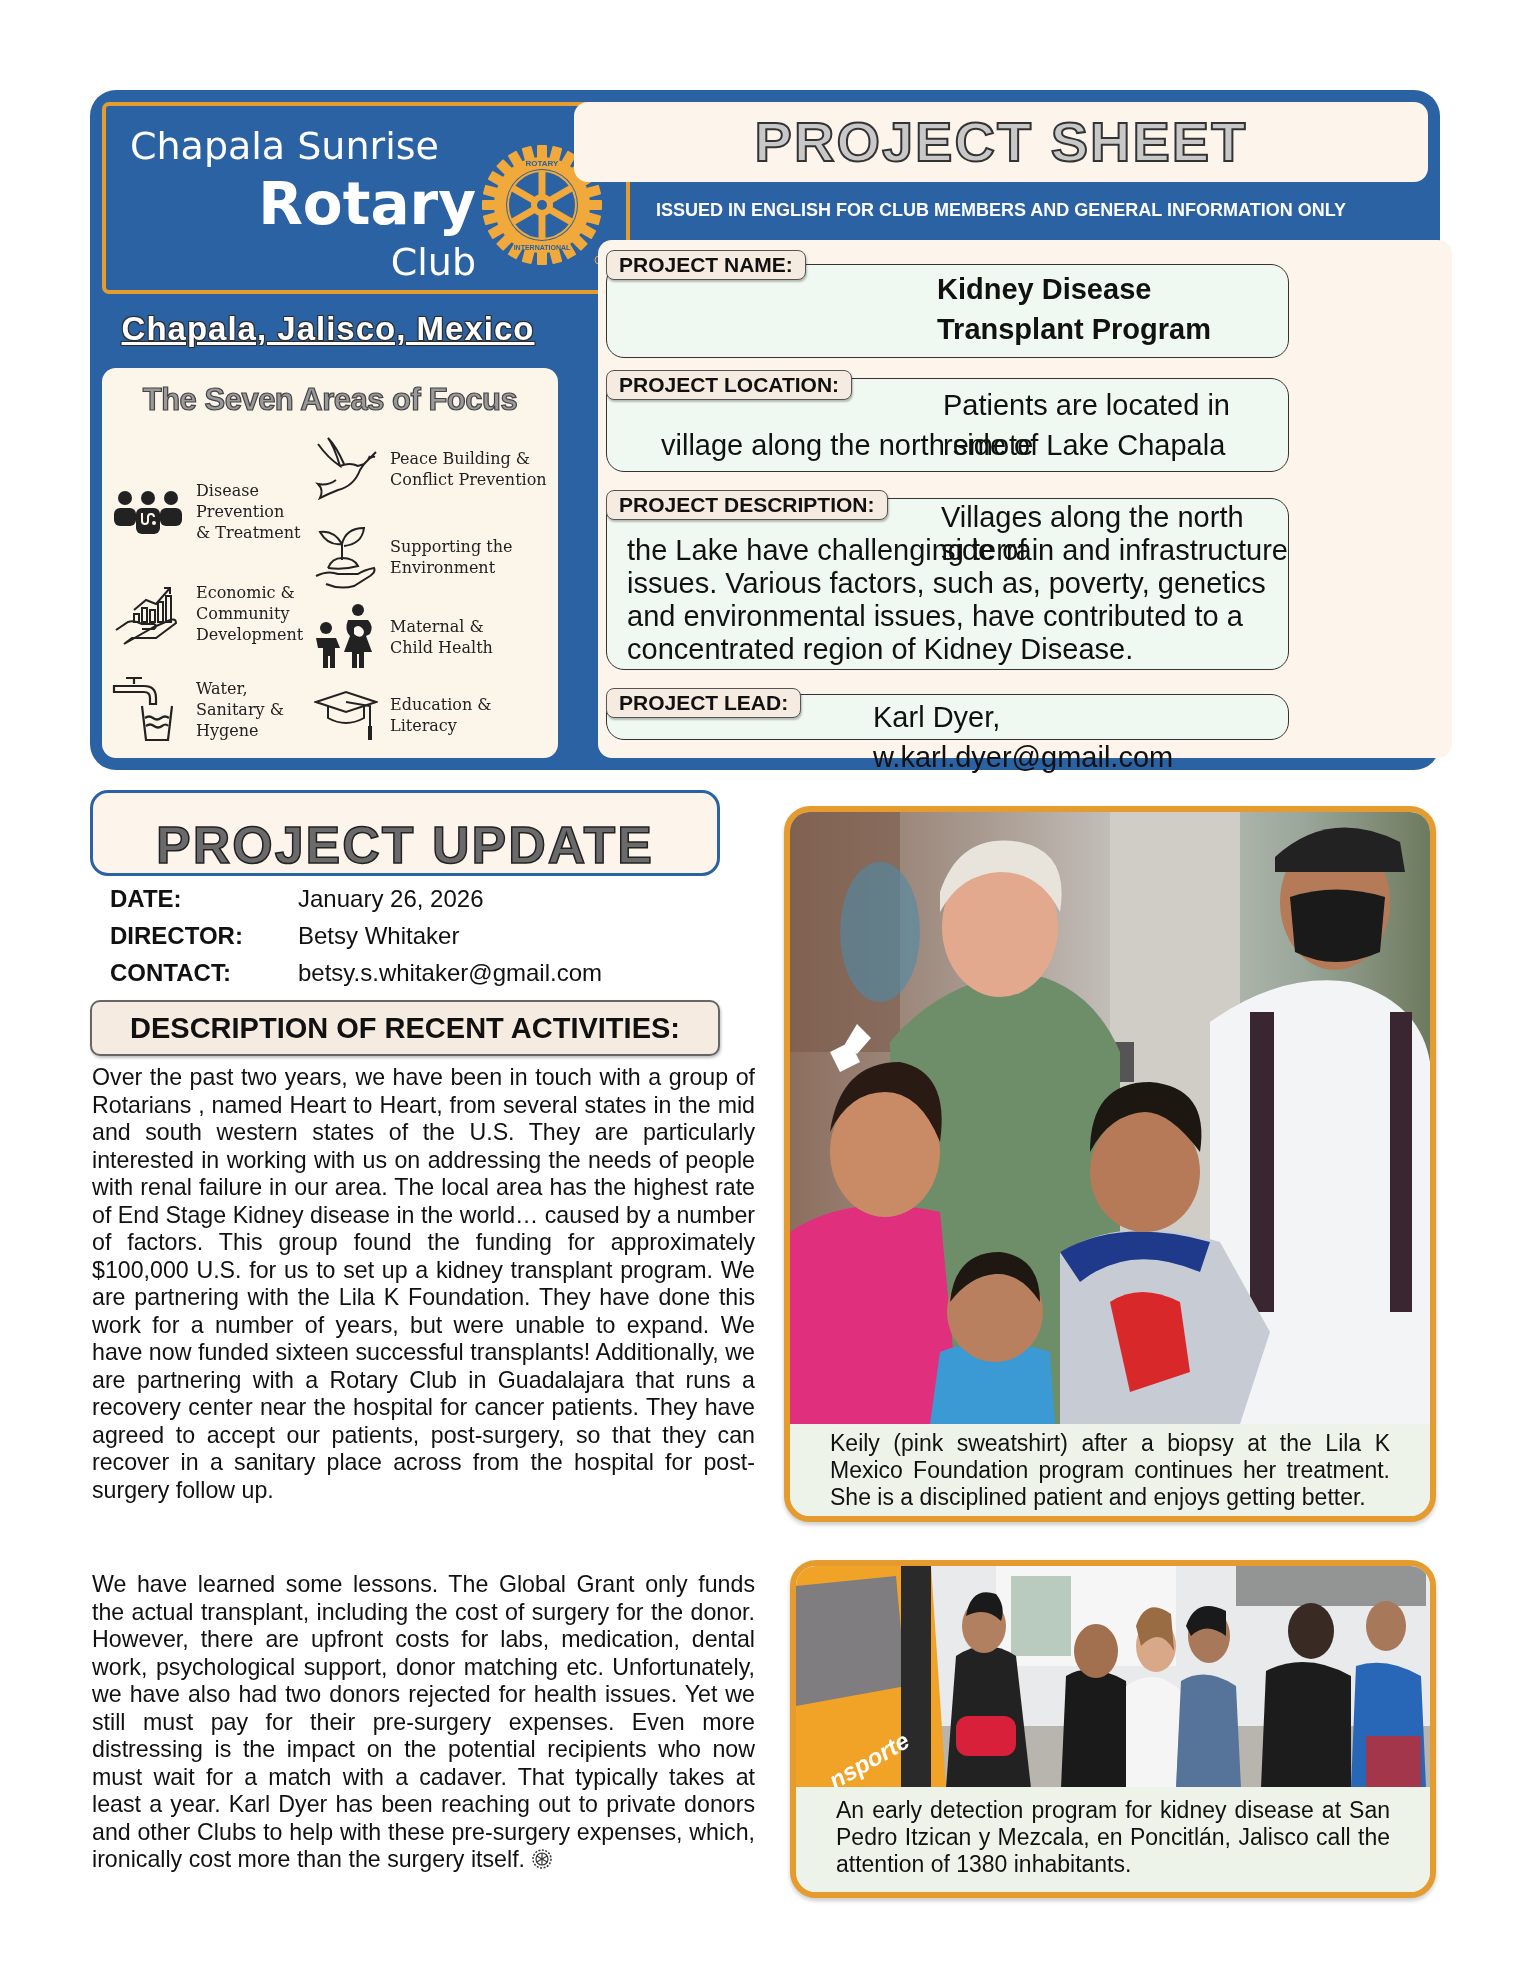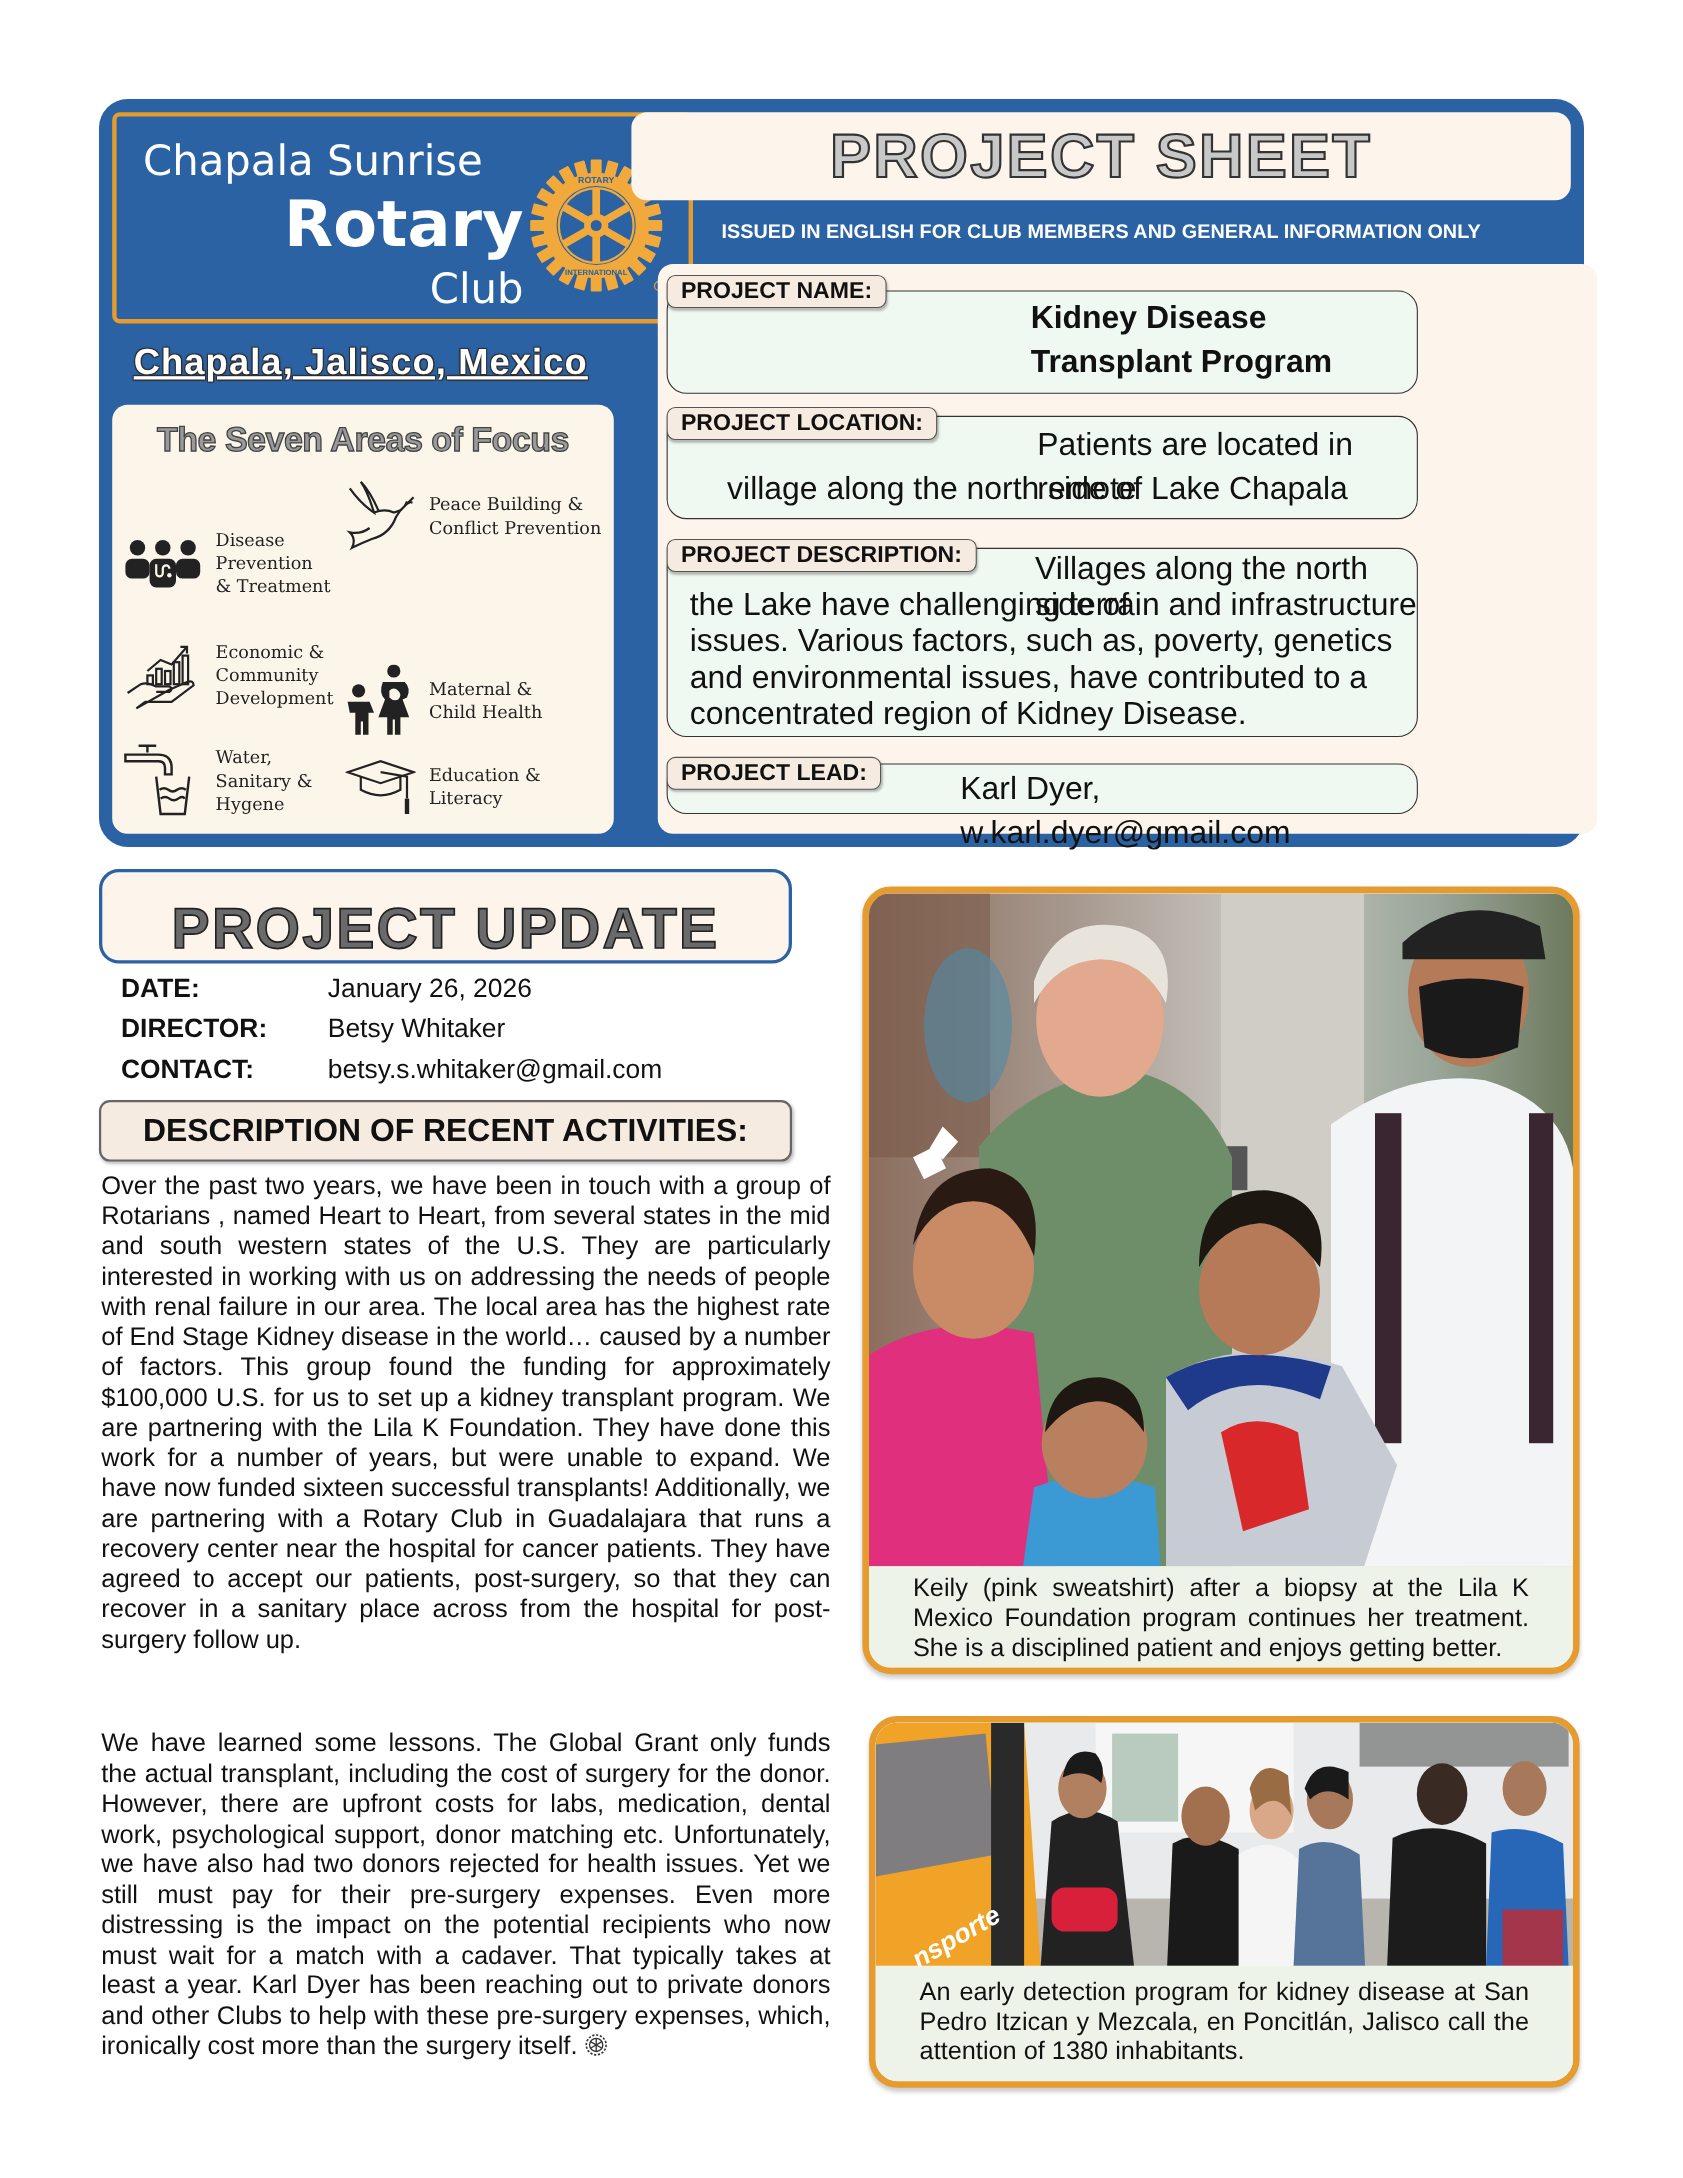--- a/index.html
+++ b/index.html
@@ -229,20 +229,31 @@
         <g fill="none" stroke="#222" stroke-width="2">
           <path d="M4 8 Q14 22 26 30 Q20 10 14 2 Q22 10 30 28"></path>
           <path d="M26 30 Q36 26 44 30 L50 28 L46 34 Q40 50 24 54 Q14 58 6 62 Q10 54 4 48 Q14 50 22 44"></path>
           <path d="M50 28 Q56 22 62 16 M56 22 l4 -2 M54 24 l2 -4 M58 20 l3 1"></path>
         </g>
       </svg>
       <div class="focus-label">Peace Building &amp;
 Conflict Prevention</div>
     </div>
 
+    <div class="focus-item" style="left:212px; top:156px;">
+      <svg width="64" height="66" viewBox="0 0 64 66">
+        <g fill="none" stroke="#222" stroke-width="2">
+          <path d="M28 36 V20 Q14 22 6 8 Q20 6 28 20 Q32 4 50 4 Q48 20 30 22"></path>
+          <path d="M14 44 Q18 34 28 34 Q40 34 44 42 Q30 46 14 44"></path>
+          <path d="M2 52 Q14 46 24 50 L44 50 Q50 46 60 44 Q62 48 56 52 L40 62 Q26 66 12 60"></path>
+        </g>
+      </svg>
+      <div class="focus-label">Supporting the
+Environment</div>
+    </div>
 
     <div class="focus-item" style="left:212px; top:236px;">
       <svg width="64" height="66" viewBox="0 0 64 66">
         <g fill="#222">
           <circle cx="44" cy="6" r="6"></circle>
             <circle cx="12" cy="24" r="6"></circle>
           <path d="M2 34 h20 l4 10 h-5 v20 h-5 v-12 h-2 v12 h-5 v-20 h-5 z"></path>
           <path d="M34 16 h20 q6 6 2 14 l-4 2 l6 16 h-8 v16 h-5 v-14 h-2 v14 h-5 v-16 h-8 l6 -16 q-6 -6 -2 -16 z"></path>
         </g>
         <path d="M40 24 q4 -4 8 0 q4 4 0 8 q-4 2 -8 -2 z" fill="#fcf5ea"></path>

